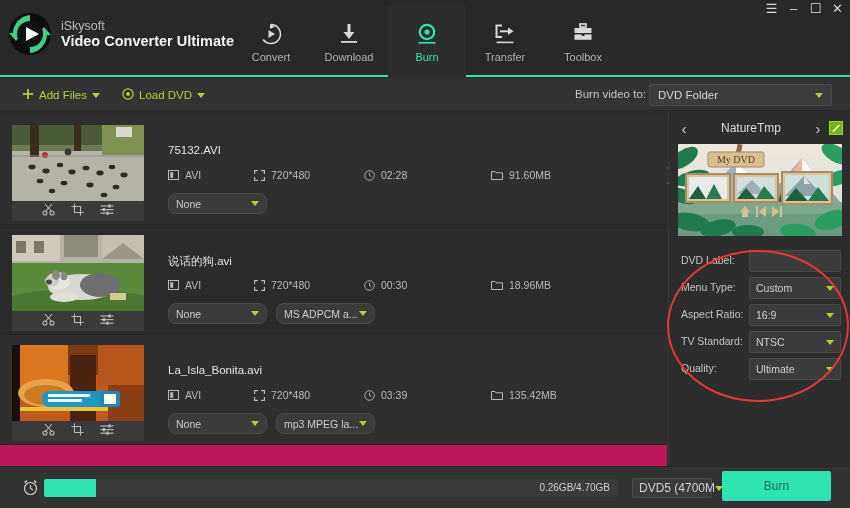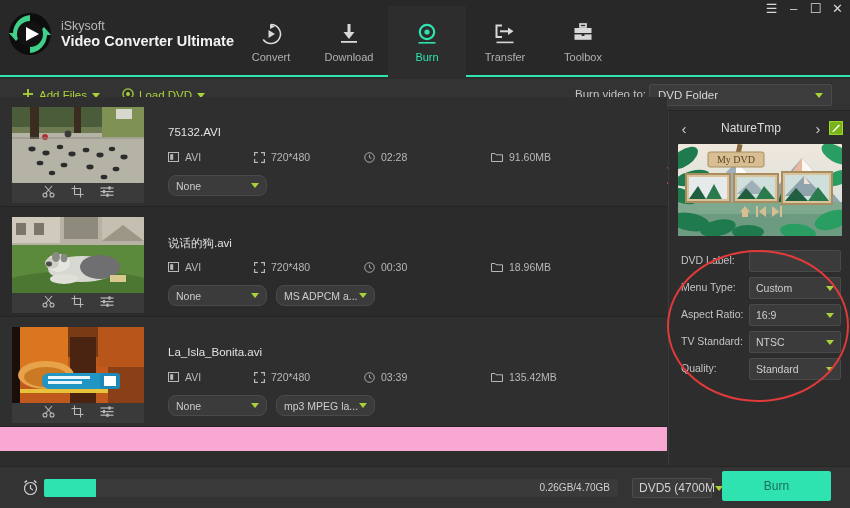--- a/index.html
+++ b/index.html
@@ -57,22 +57,22 @@
     display: flex; align-items: center; padding: 0 8px; cursor: pointer;
   }
   .burn-to-sel .val { font-size: 11.5px; color: #d6d6d6; flex: 1; }
   .hl-ellipse {
     position: absolute; border: 2.5px solid #e03a3a; border-radius: 50%;
     pointer-events: none;
   }
 
   
   .filelist {
-    position: absolute; left: 0; top: 97px; width: 667px; height: 354px;
-    background: #f9a8d4; overflow: hidden;
+    position: absolute; left: 0; top: 115px; width: 667px; height: 354px;
+    background: #be185d; overflow: hidden;
   }
   .filerow {
     position: relative; height: 110px; border-bottom: 1px solid #242424;
     background: #2f2f2f;
   }
   .filerow:nth-child(even) { background: #2b2b2b; }
   .thumb {
     position: absolute; left: 12px; top: 10px; width: 132px; height: 76px;
     background: #000; overflow: hidden; border-radius: 1px;
   }
@@ -681,21 +681,21 @@
       <div class="setrow">
         <span class="setlab">TV Standard:</span>
         <div class="setfield">
           <span class="val">NTSC</span>
           <span class="caret"></span>
         </div>
       </div>
       <div class="setrow">
         <span class="setlab">Quality:</span>
         <div class="setfield">
-          <span class="val">Standard</span>
+          <span class="val">Ultimate</span>
           <span class="caret"></span>
         </div>
       </div>
     </div>
 
     <div class="hl-ellipse" style="left:-2px; top:139px; width:182px; height:152px;"></div>
   </div>
 
   <div class="bottombar">
     <span class="clock-ico">

